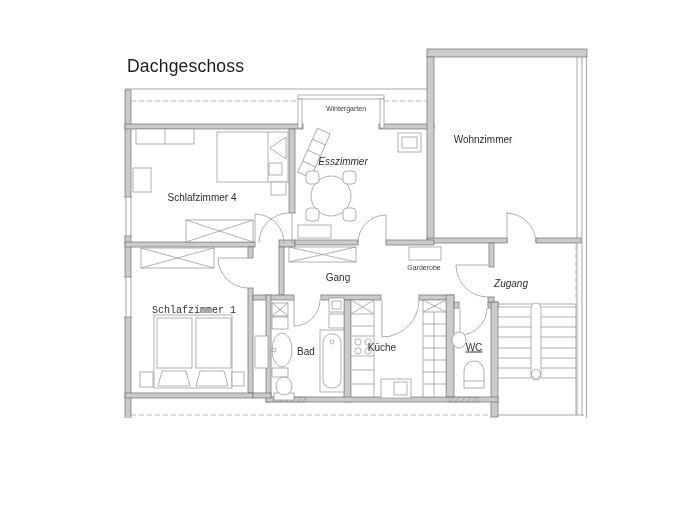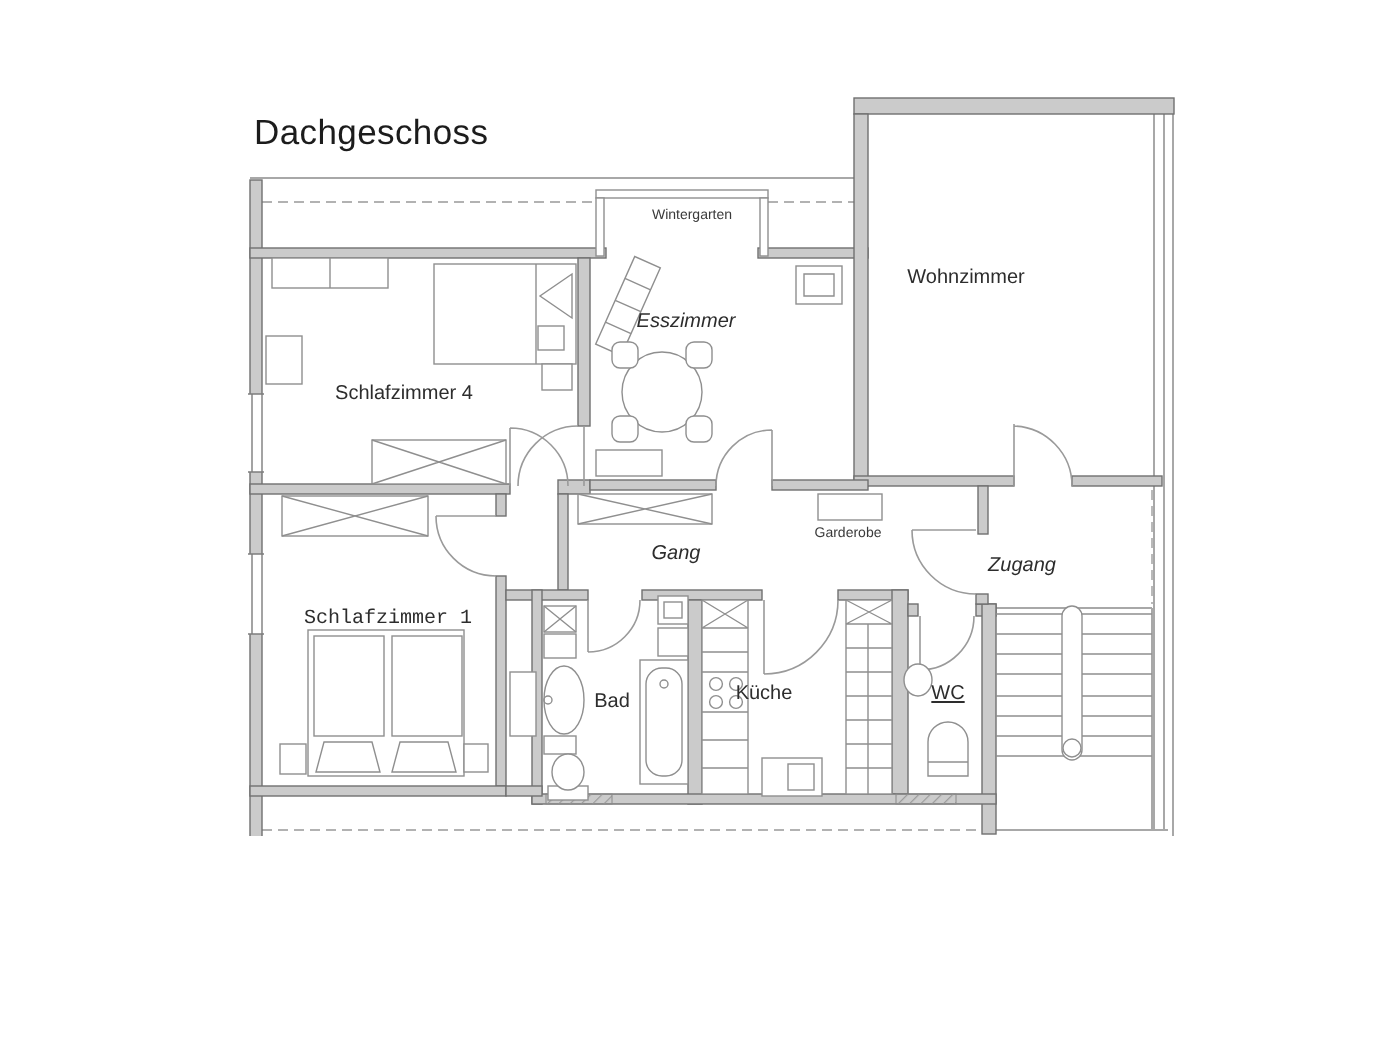--- a/index.html
+++ b/index.html
@@ -290,20 +290,20 @@
         <circle class="furn" cx="500" cy="374" r="4.5"></circle>
       </g>
     </g>
   </svg>
 
   <div class="lbl lbl-sm" style="left:310px;top:108px;">Wintergarten</div>
   <div class="lbl" style="left:307px;top:161px;font-style:italic;">Esszimmer</div>
   <div class="lbl" style="left:447px;top:139px;">Wohnzimmer</div>
   <div class="lbl" style="left:166px;top:197px;">Schlafzimmer 4</div>
   <div class="lbl" style="left:158px;top:310px;font-family:Liberation Mono, monospace;">Schlafzimmer 1</div>
-  <div class="lbl" style="left:302px;top:277px;font-style:italic;">Gang</div>
+  <div class="lbl" style="left:302px;top:277px;">Gang</div>
   <div class="lbl lbl-sm" style="left:388px;top:267px;">Garderobe</div>
   <div class="lbl" style="left:475px;top:283px;font-style:italic;">Zugang</div>
   <div class="lbl" style="left:270px;top:351px;">Bad</div>
   <div class="lbl" style="left:346px;top:347px;">Küche</div>
   <div class="lbl" style="left:438px;top:347px;text-decoration:underline;">WC</div>
 
 </div>
 
 </body></html>

